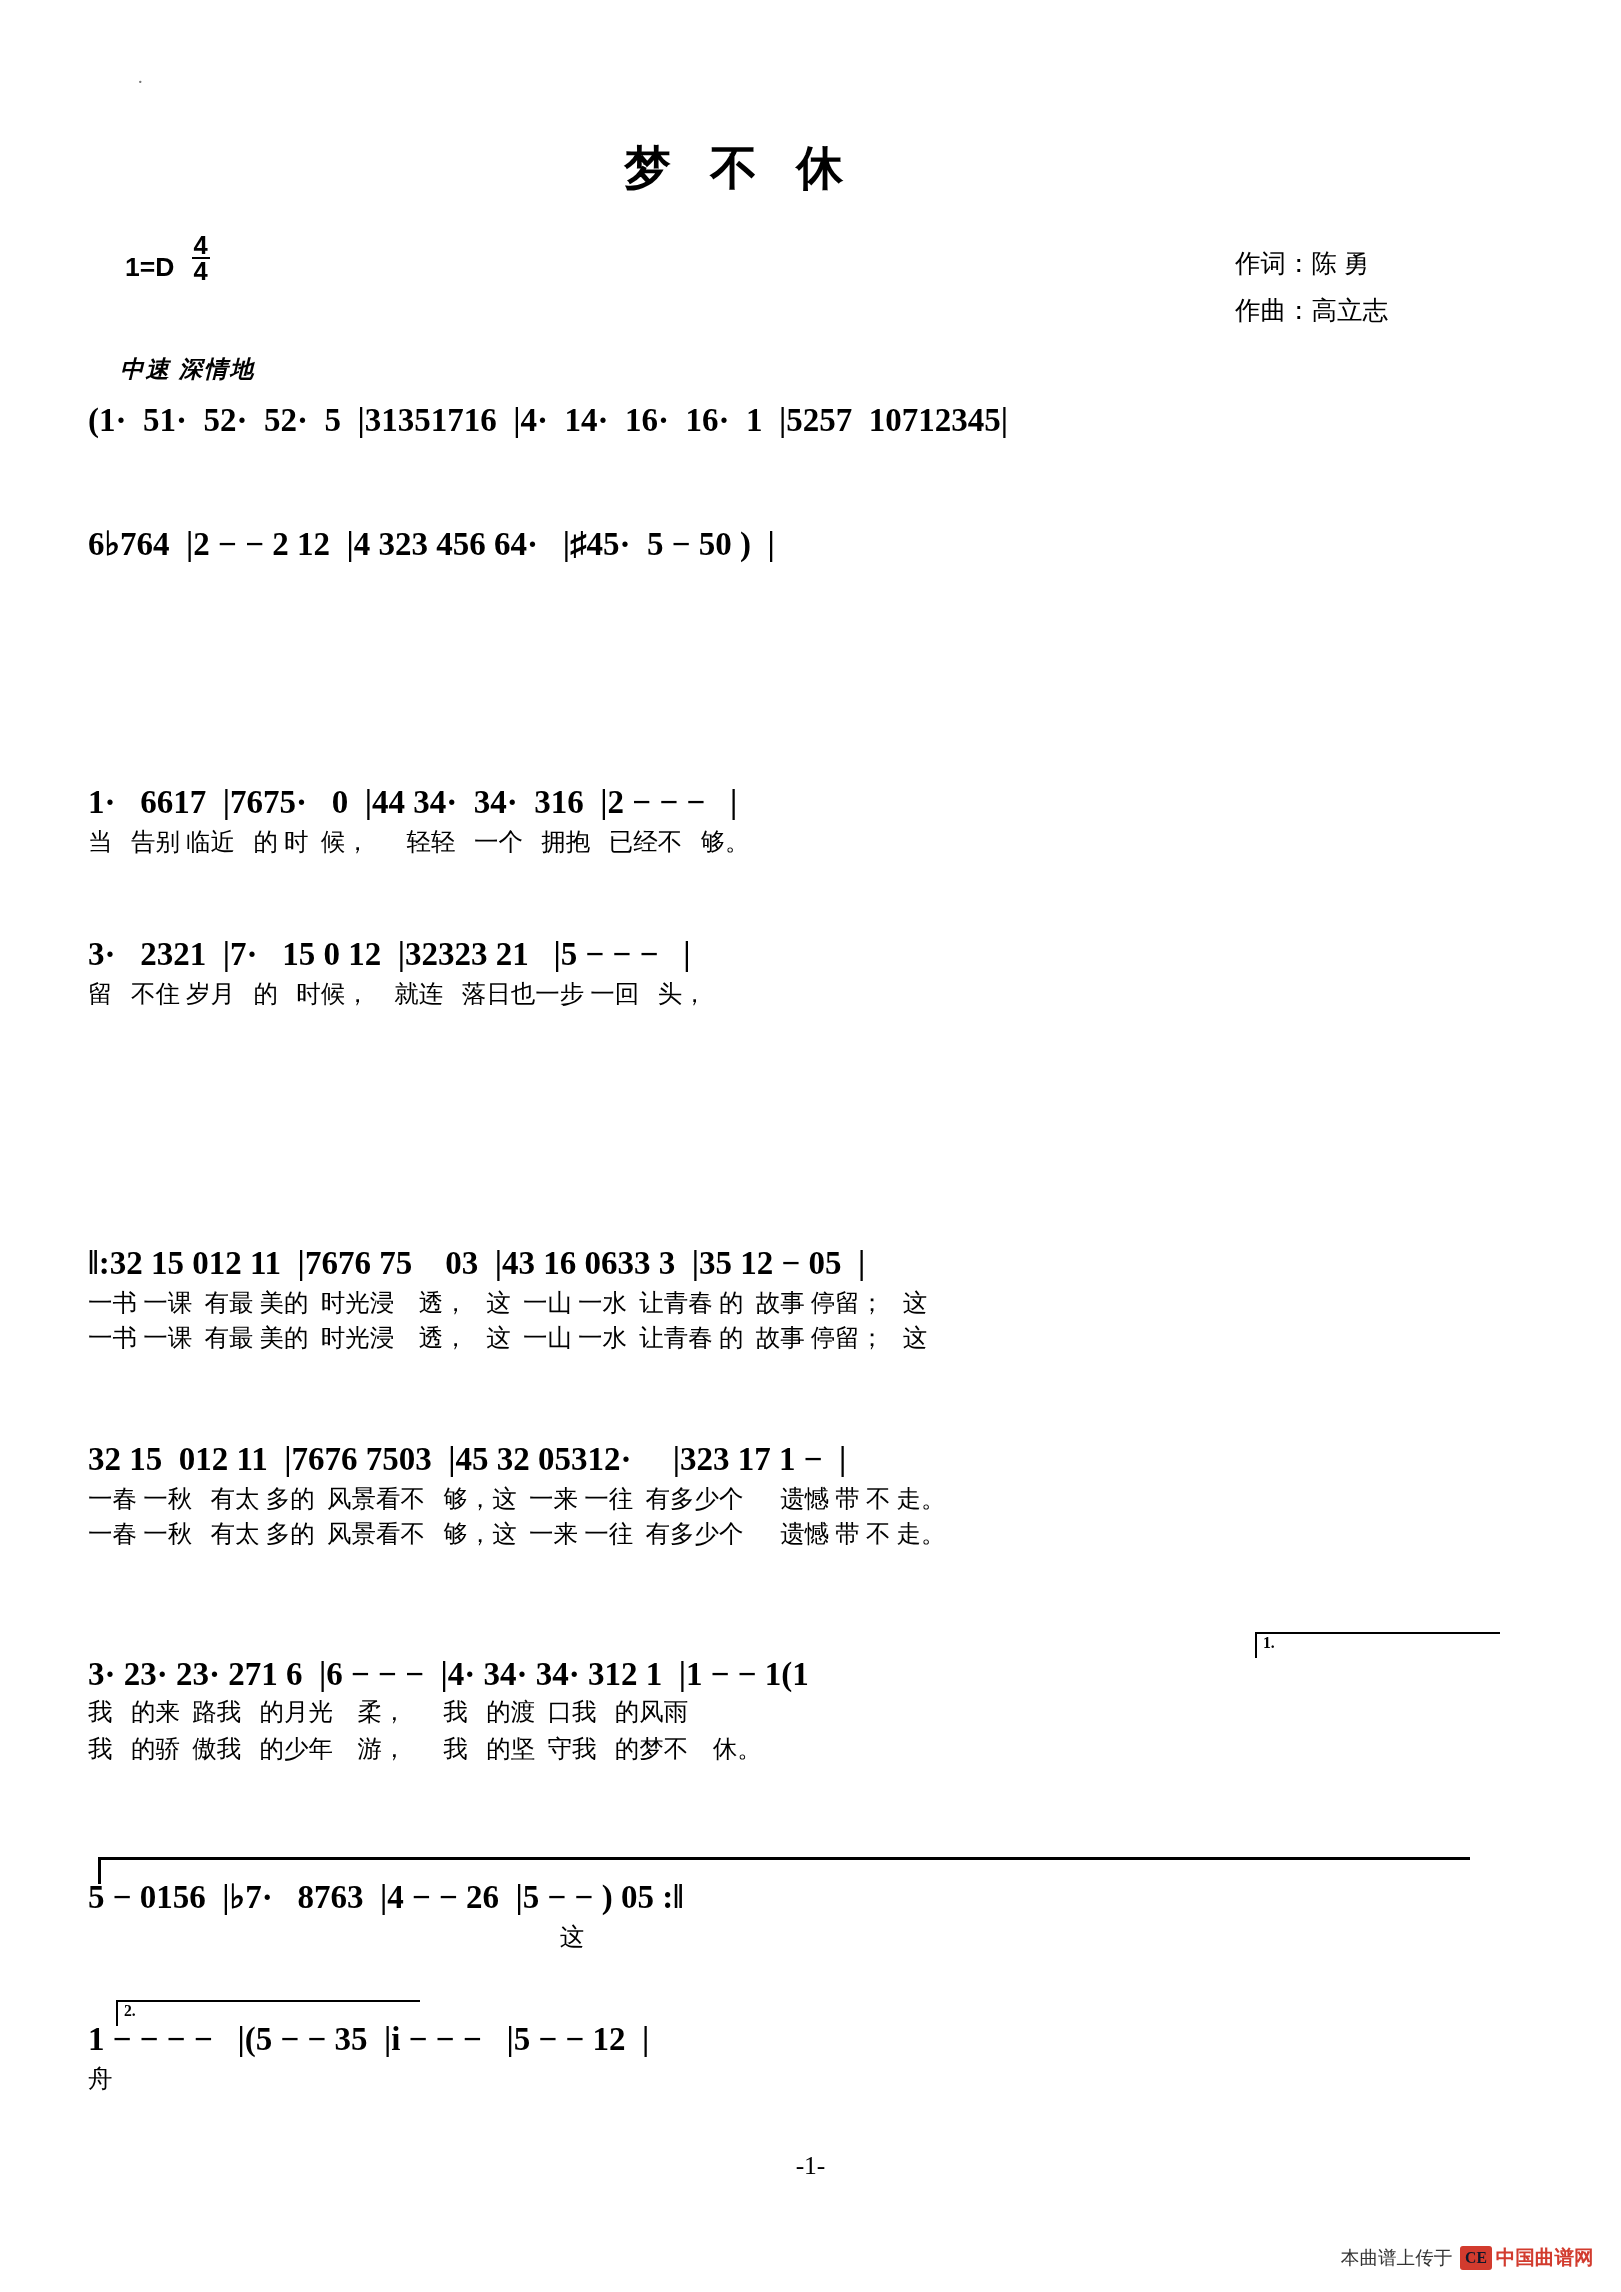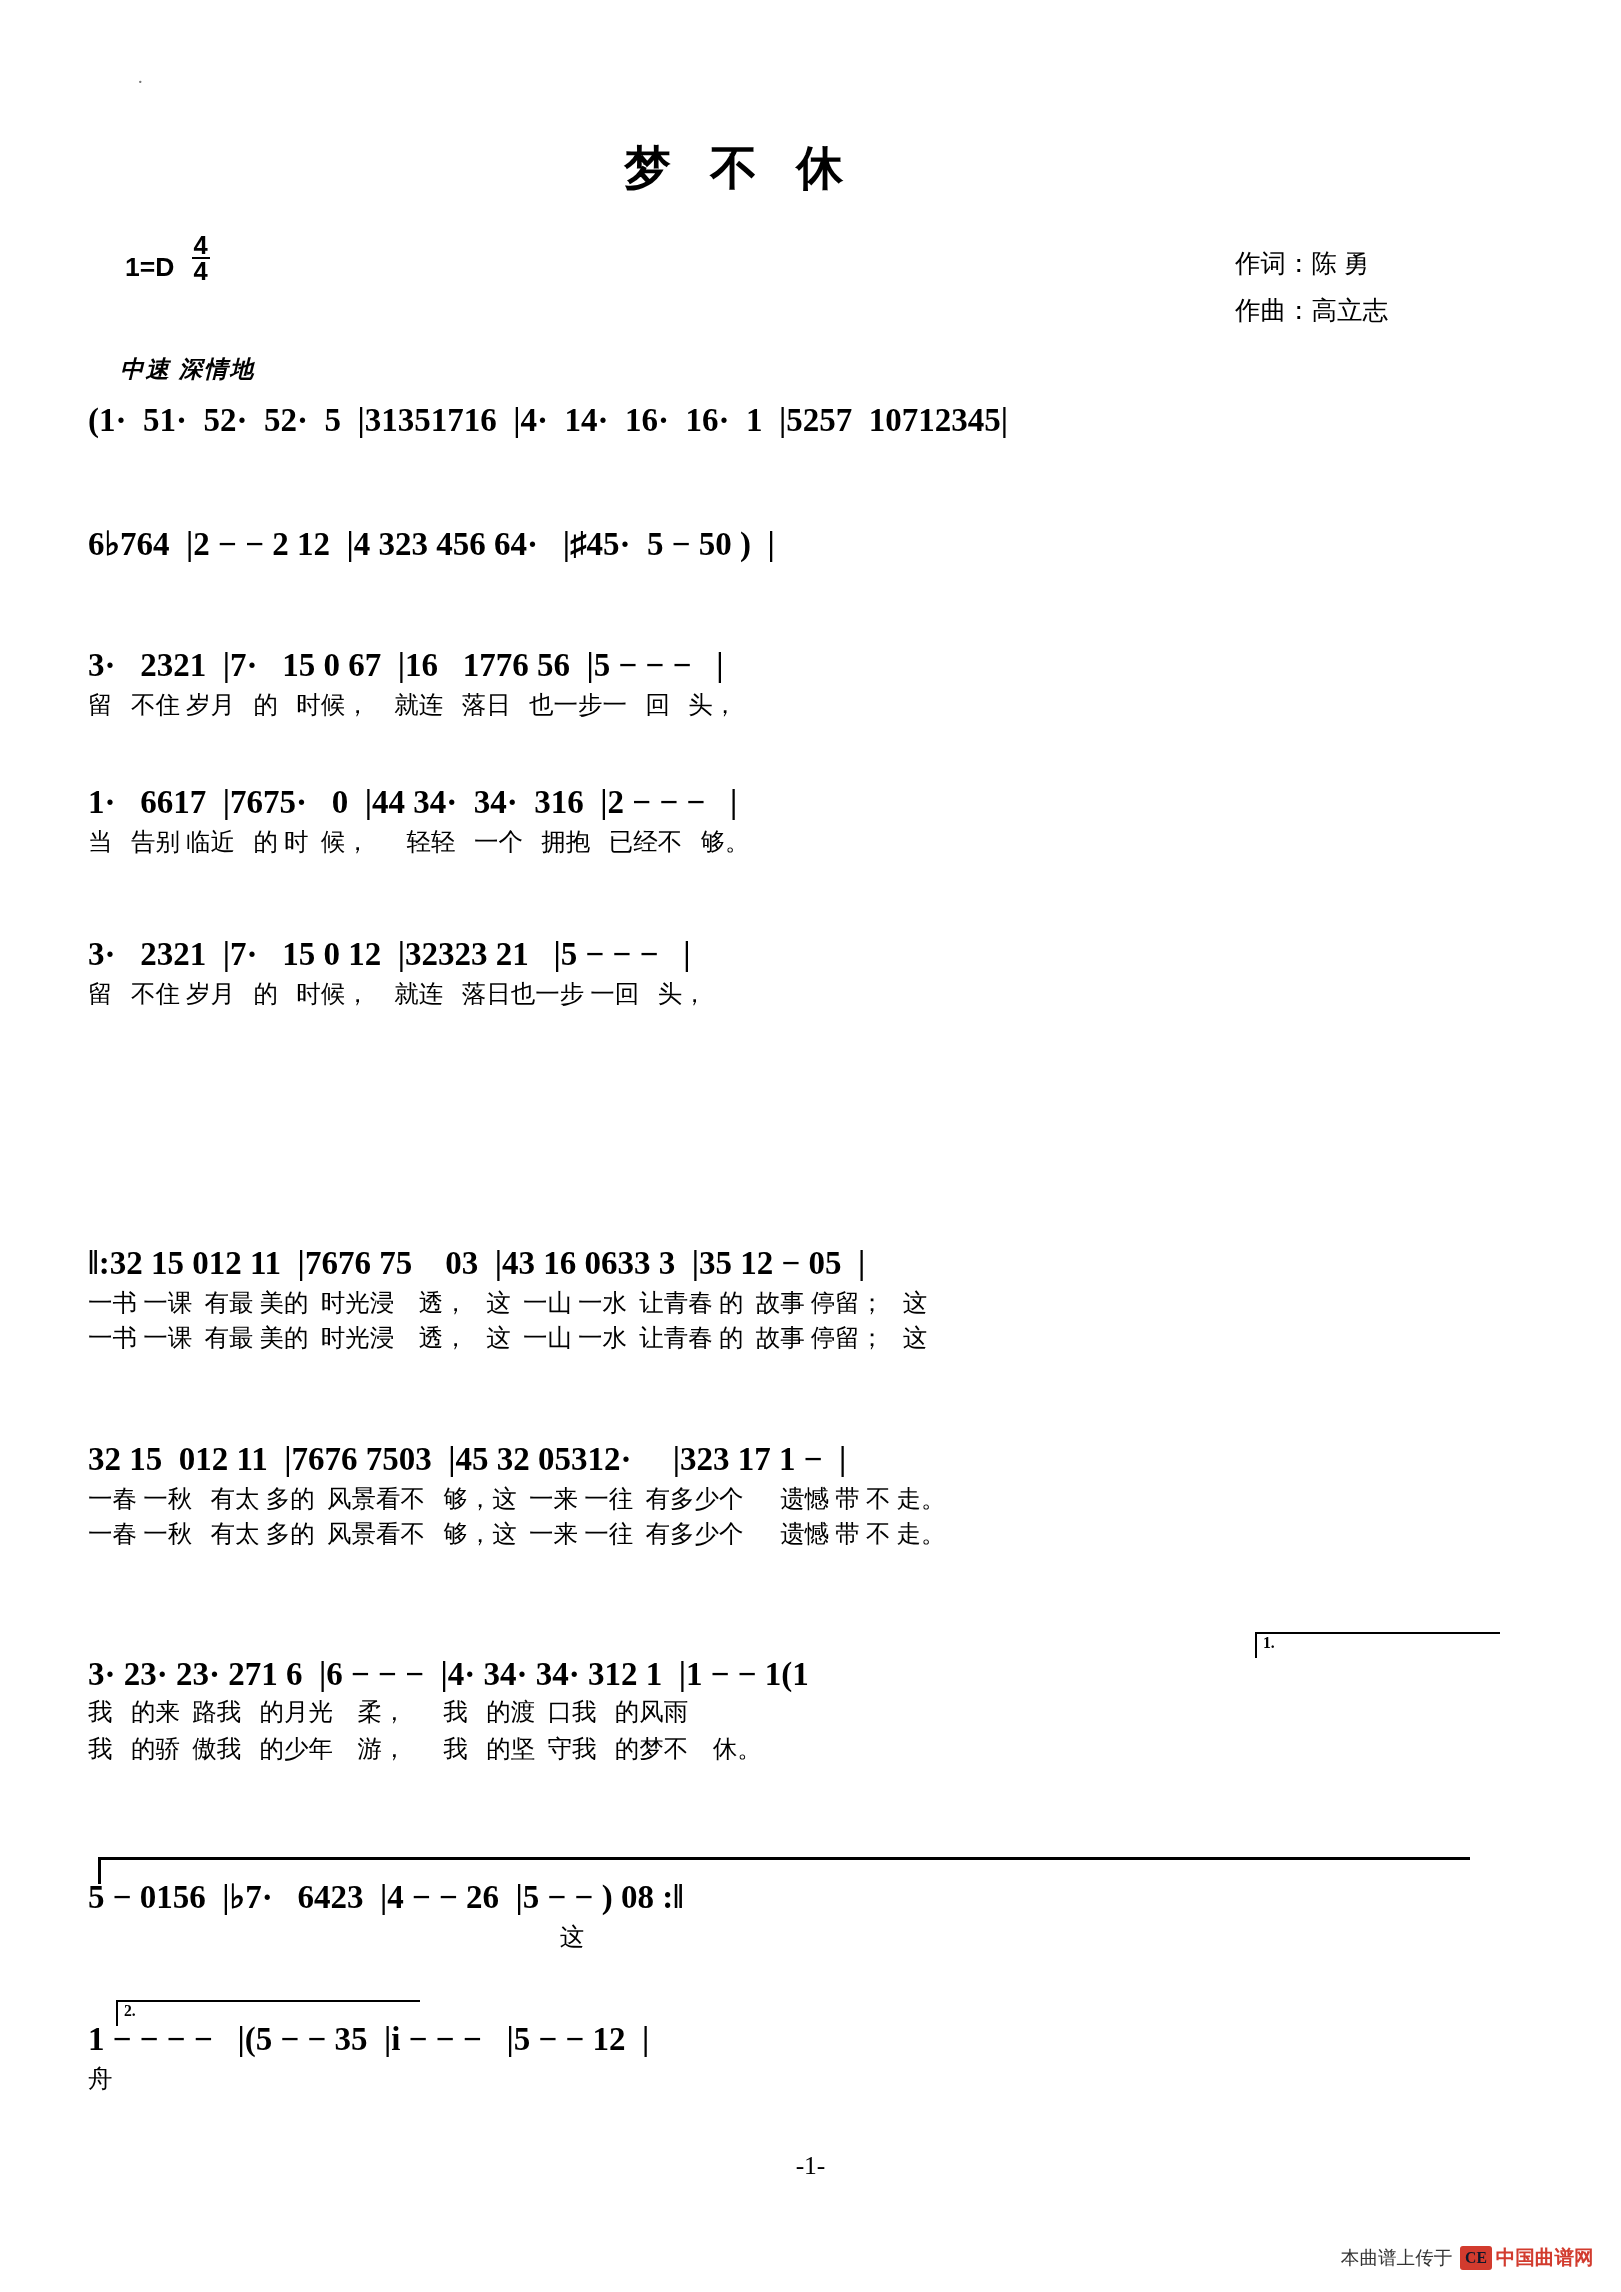--- a/index.html
+++ b/index.html
@@ -183,24 +183,20 @@
   <div class="tempo">中速 深情地</div>
 
   <div class="sysline" style="top:402px;">
     <div class="notes">(1·  51·  52·  52·  5  |31351716  |4·  14·  16·  16·  1  |5257  10712345|</div>
   </div>
 
   <div class="sysline" style="top:524px;">
     <div class="notes">6♭764  |2 − − 2 12  |4 323 456 64·   |♯45·  5 − 50 )  |</div>
   </div>
 
-  <div class="sysline" style="top:647px;">
-    <div class="notes">3·   2321  |7·   15 0 67  |16   1776 56  |5 − − −   |</div>
-    <div class="lyrics">留   不住 岁月   的   时候，    就连   落日   也一步一   回   头，</div>
-  </div>
 
   <div class="sysline" style="top:784px;">
     <div class="notes">1·   6617  |7675·   0  |44 34·  34·  316  |2 − − −   |</div>
     <div class="lyrics">当   告别 临近   的 时  候，      轻轻   一个   拥抱   已经不   够。</div>
   </div>
 
   <div class="sysline" style="top:936px;">
     <div class="notes">3·   2321  |7·   15 0 12  |32323 21   |5 − − −   |</div>
     <div class="lyrics">留   不住 岁月   的   时候，    就连   落日也一步 一回   头，</div>
   </div>
@@ -225,21 +221,21 @@
   <div class="sysline" style="top:1656px;">
     <div class="notes">3· 23· 23· 271 6  |6 − − −  |4· 34· 34· 312 1  |1 − − 1(1</div>
     <div class="lyrics lyrics2">我   的来  路我   的月光    柔，      我   的渡  口我   的风雨</div>
     <div class="lyrics">我   的骄  傲我   的少年    游，      我   的坚  守我   的梦不    休。</div>
   </div>
 
   <div class="hrule" style="left:98px; top:1857px; width:1372px;"></div>
   <div class="vrule" style="left:98px; top:1857px; height:27.4px;"></div>
 
   <div class="sysline" style="top:1877px;">
-    <div class="notes">5 − 0156  |♭7·   6423  |4 − − 26  |5 − − ) 08 :‖</div>
+    <div class="notes">5 − 0156  |♭7·   8763  |4 − − 26  |5 − − ) 05 :‖</div>
     <div class="lyrics">                                                                             这</div>
   </div>
 
   <div class="volta" style="left:116px; top:2000px; width:304px;">
     <span>2.</span>
   </div>
 
   <div class="sysline" style="top:2021px;">
     <div class="notes">1 − − − −   |(5 − − 35  |i − − −   |5 − − 12  |</div>
     <div class="lyrics">舟</div>

